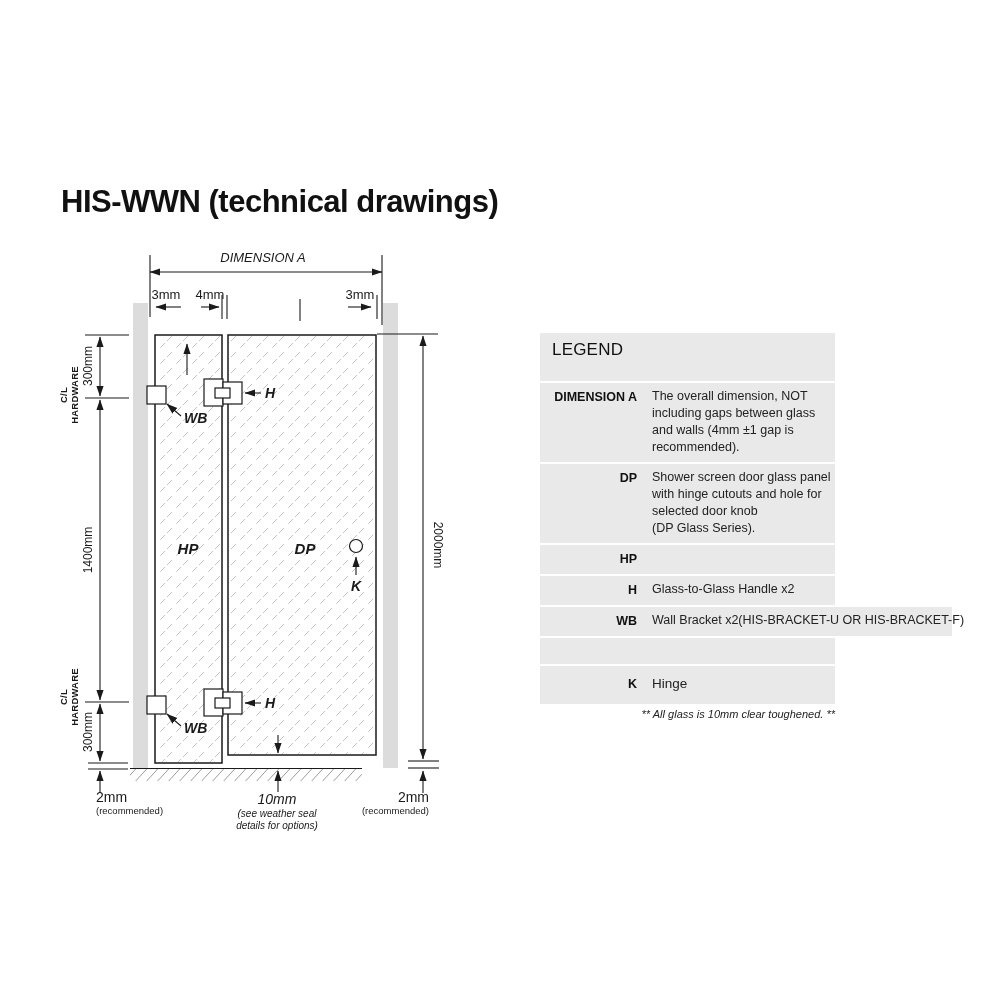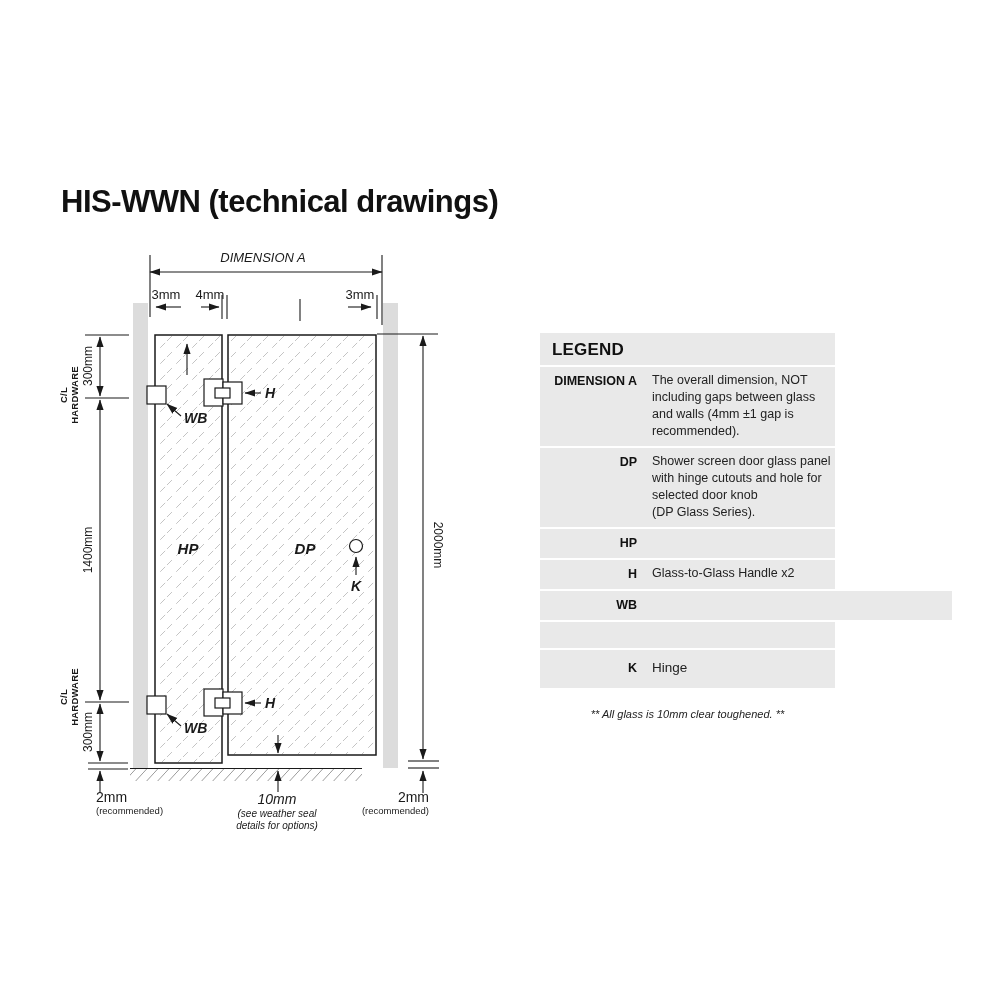--- a/index.html
+++ b/index.html
@@ -39,43 +39,43 @@
   .dl { stroke: #1a1a1a; stroke-width: 1.1; fill: none; }
   .ol { stroke: #1a1a1a; stroke-width: 1.5; fill: #ffffff; }
   .hw { stroke: #1a1a1a; stroke-width: 1.2; fill: #ffffff; }
   .wall { fill: #dcdcdc; }
 
   .legend {
     position: absolute; left: 540px; top: 333px; width: 295px;
     background: #e9e9e9;
   }
   .legend-header {
-    font-size: 17px; font-weight: bold; letter-spacing: 0.2px;
-    padding: 7px 12px 5px 12px; color: #111;
+    font-size: 17px; font-weight: normal; letter-spacing: 0.2px;
+    padding: 7px 12px 21px 12px; color: #111;
   }
   .lrow { display: flex; border-top: 2px solid #ffffff; padding: 5px 0 6px 0; }
   .term {
     flex: none; width: 97px; text-align: right;
     font-weight: bold; font-size: 12.5px; line-height: 17px; padding-top: 1px;
     color: #111;
   }
   .desc {
     flex: 1; padding-left: 15px; padding-right: 0;
     font-size: 12.5px; line-height: 17px;
     white-space: pre-line; color: #222;
   }
   .lrow-wb { width: 412px; background: #e9e9e9; }
   .lrow-wb .desc { white-space: nowrap; }
   .lrow-spacer { height: 26px; padding: 0; }
   .lrow-k { padding: 9px 0 11px 0; }
   .lrow-k .desc { font-size: 13.5px; }
 
   .footnote {
     position: absolute; left: 540px; top: 708px; width: 295px;
-    text-align: center; font-size: 11px; font-style: italic; color: #222;
+    text-align: right; font-size: 11px; font-style: italic; color: #222;
   }
 </style>
 </head>
 <body>
 
 <div class="page">
 
   <h1 class="title">HIS-WWN (technical drawings)</h1>
 
   <svg class="drawing" width="400" height="600" viewBox="0 0 400 600">
@@ -231,20 +231,21 @@
       <div class="term">HP</div>
     </div>
 
     <div class="lrow">
       <div class="term">H</div>
       <div class="desc">Glass-to-Glass Handle x2</div>
     </div>
 
     <div class="lrow lrow-wb">
       <div class="term">WB</div>
+      <div class="desc">Wall Bracket x2(HIS-BRACKET-U OR HIS-BRACKET-F)</div>
     </div>
 
     <div class="lrow lrow-spacer"></div>
 
     <div class="lrow lrow-k">
       <div class="term">K</div>
       <div class="desc">Hinge</div>
     </div>
   </div>
 

